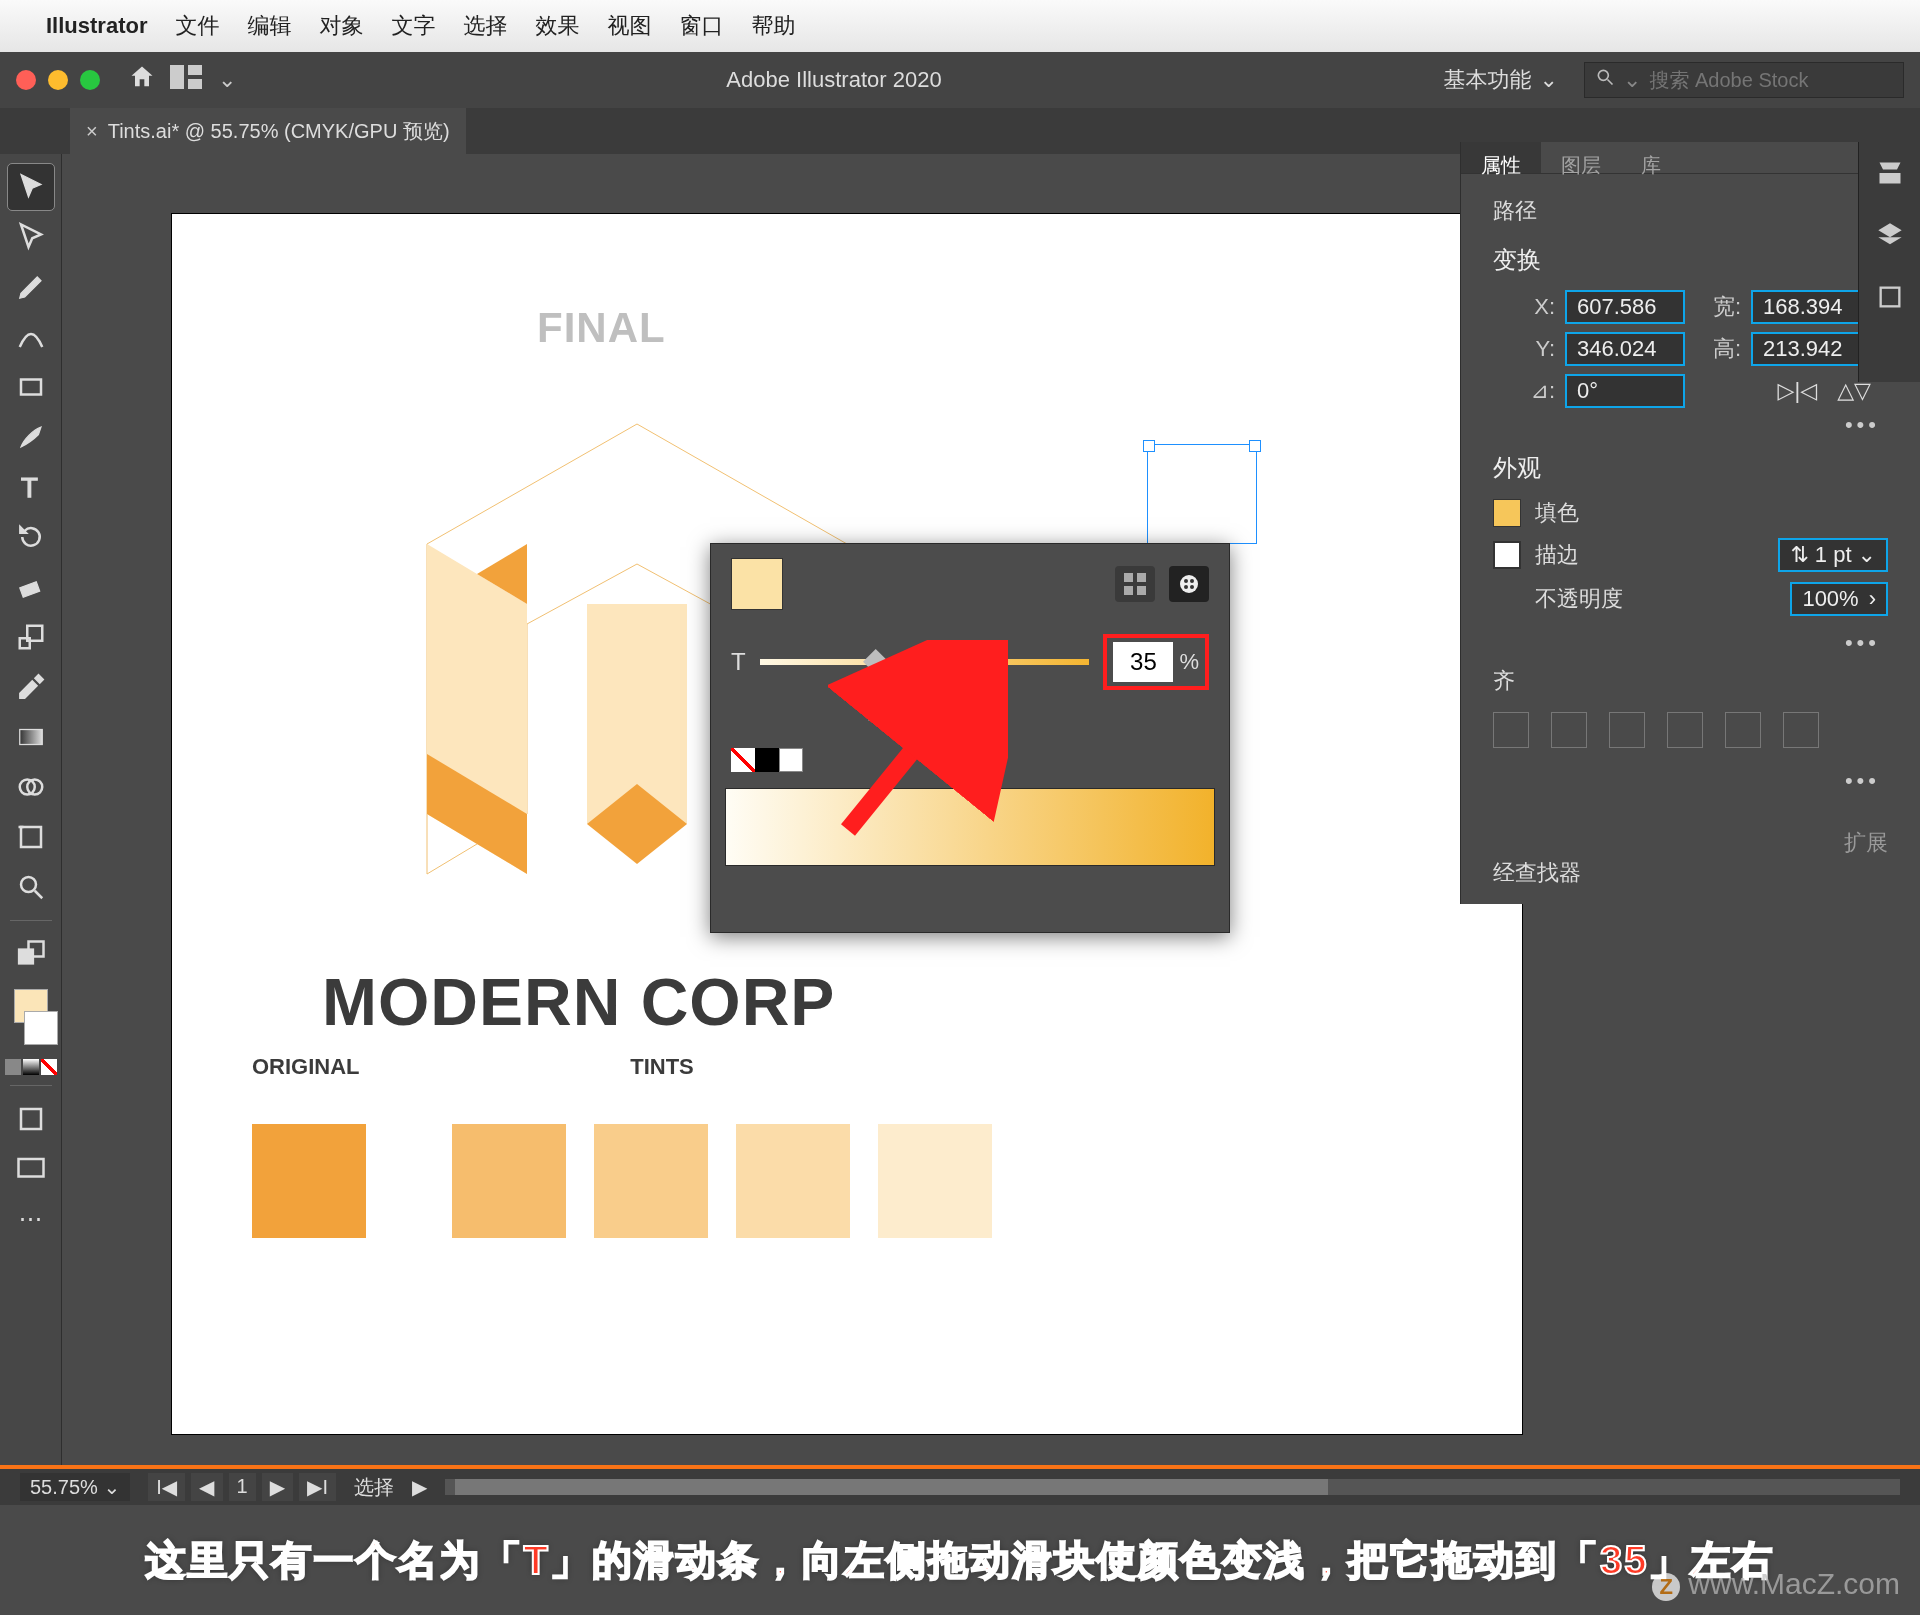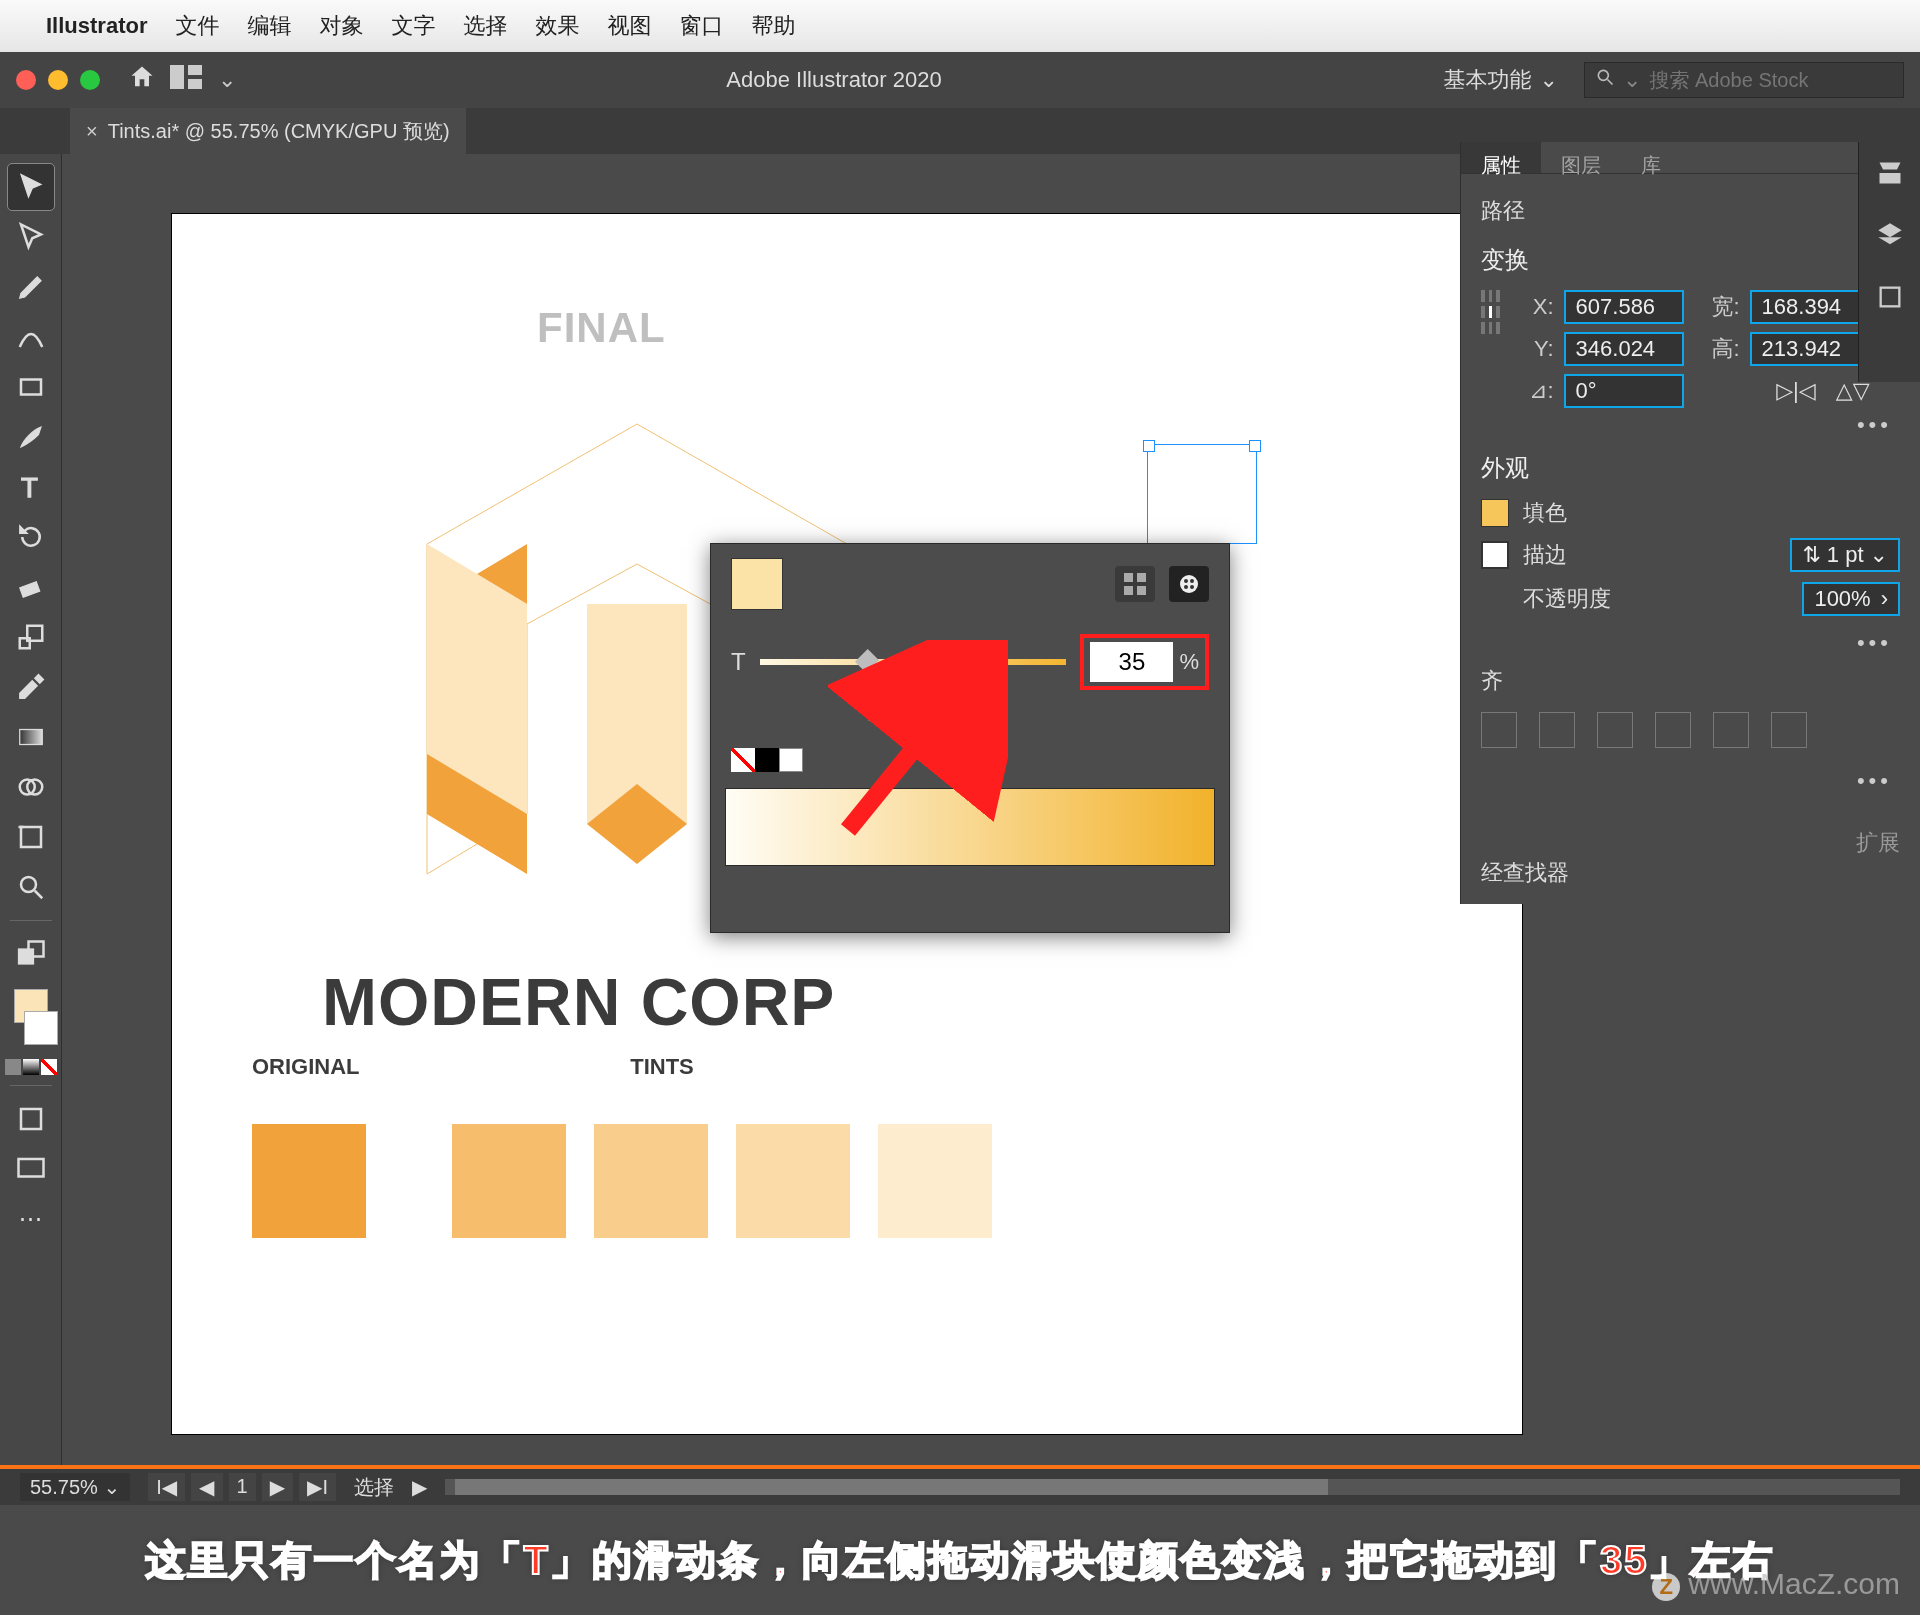--- a/index.html
+++ b/index.html
@@ -57,21 +57,21 @@
   .sel-box { position: absolute; left: 975px; top: 230px; width: 110px; height: 100px; border: 1px solid #1e90ff; }
   .sel-box::before, .sel-box::after { content:''; position:absolute; width:10px; height:10px; background:#fff; border:1px solid #1e90ff; }
   .sel-box::before { left:-5px; top:-5px; } .sel-box::after { right:-5px; top:-5px; }
 
   
   .right-stack { position: absolute; right: 0; top: 142px; width: 460px; background: #4a4a4a; border-left: 1px solid #2e2e2e; }
   .panel-tabs { display: flex; height: 32px; border-bottom: 1px solid #333; font-size: 20px; }
   .panel-tabs div { padding: 10px 20px; color: #a3a3a3; }
   .panel-tabs div.act { background: #383838; color: #fff; }
   .panel-tabs .more { margin-left: auto; padding: 10px 16px; }
-  .panel-body { padding: 16px 20px; color: #ddd; font-size: 22px; }
+  .panel-body { padding: 16px 32px; color: #ddd; font-size: 22px; }
   .panel-body .section-title { color: #eee; margin: 10px 0 14px; font-size: 24px; }
   .ref-grid { width: 44px; height: 44px; display: grid; grid-template-columns: repeat(3,1fr); grid-template-rows: repeat(3,1fr); gap: 4px; }
   .ref-grid span { background: #777; }
   .val-row { display: flex; align-items: center; gap: 10px; }
   .val-row label { width: 36px; text-align: right; color: #ccc; }
   .val-row .val, .field { background: #333; border: 2px solid #0ea5e9; padding: 4px 10px; color: #eee; min-width: 120px; height: 34px; display: inline-flex; align-items: center; }
   .more-dots { text-align: right; color: #ccc; padding: 4px 8px; letter-spacing: 4px; }
   .appearance-row { display: flex; align-items: center; gap: 14px; margin: 10px 0; }
   .appearance-row .sw { width: 28px; height: 28px; background: #f6c65a; border: 1px solid #333; }
   .align-row { display: flex; gap: 22px; margin: 16px 0; }
@@ -85,21 +85,21 @@
   .tint-popup { position: absolute; left: 710px; top: 543px; width: 520px; height: 390px; background: #4c4c4c; border: 1px solid #2a2a2a; box-shadow: 0 4px 20px rgba(0,0,0,.5); z-index: 30; }
   .tint-popup .top { height: 80px; display: flex; align-items: center; padding: 0 20px; gap: 14px; }
   .tint-popup .sw-big { width: 52px; height: 52px; background: #fbe2a6; border: 1px solid #333; }
   .tint-popup .mode-icons { margin-left: auto; display: flex; gap: 14px; }
   .tint-popup .mode-icons span { width: 40px; height: 36px; display: inline-flex; align-items: center; justify-content: center; background: #3a3a3a; border-radius: 4px; }
   .tint-popup .mode-icons span.act { background: #222; }
   .tint-popup .slider-row { display: flex; align-items: center; padding: 10px 20px; gap: 14px; }
   .tint-popup .slider-row .T { color: #ddd; font-size: 24px; }
   .tint-popup .track { flex: 1; height: 6px; background: linear-gradient(to right,#fff8e4,#f4b531); position: relative; }
   .tint-popup .track .thumb { position: absolute; left: 35%; top: -7px; width: 16px; height: 18px; background: #bdbdbd; transform: translateX(-50%) rotate(45deg); }
-  .tint-popup .val-box { width: 83px; height: 40px; background: #fff; color: #000; font-size: 24px; display: flex; align-items: center; justify-content: center; }
+  .tint-popup .val-box { width: 60px; height: 40px; background: #fff; color: #000; font-size: 24px; display: flex; align-items: center; justify-content: center; }
   .tint-popup .val-wrap { display: flex; align-items: center; gap: 6px; border: 4px solid #ff1e1e; padding: 4px 6px; }
   .tint-popup .pct { color: #ddd; font-size: 22px; }
   .tint-popup .caption { color: #ddd; font-size: 22px; margin-left: 156px; margin-top: -4px; }
   .tint-popup .mini { display: flex; gap: 0; margin: 22px 20px 0; }
   .tint-popup .mini div { width: 24px; height: 24px; }
   .tint-popup .mini .n { background: #fff; position: relative; }
   .tint-popup .mini .n::after { content:''; position:absolute; inset:0; background: linear-gradient(45deg, transparent 45%, red 45%, red 55%, transparent 55%); }
   .tint-popup .mini .b { background: #000; }
   .tint-popup .mini .w { background: #fff; border: 1px solid #888; }
   .tint-popup .ramp { margin: 16px 14px 14px; height: 78px; background: linear-gradient(to right,#fffdf5,#f2b22b); border: 1px solid #2a2a2a; }

